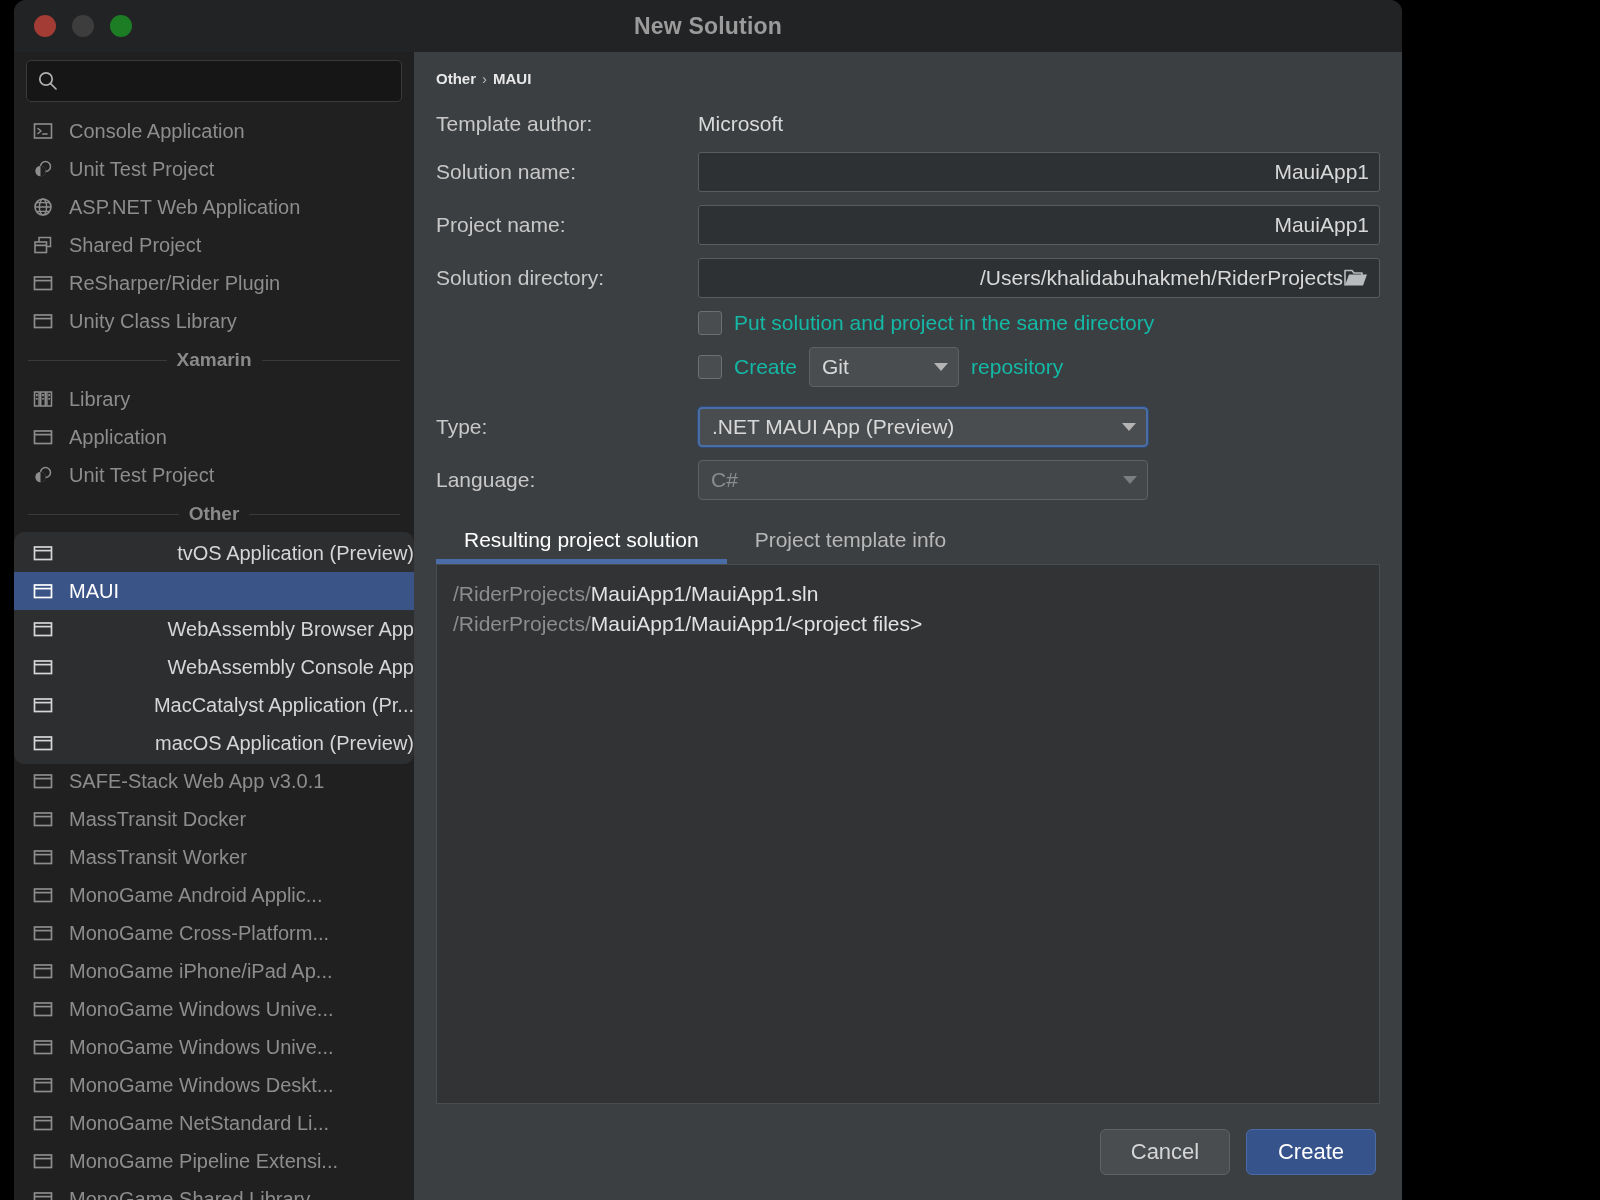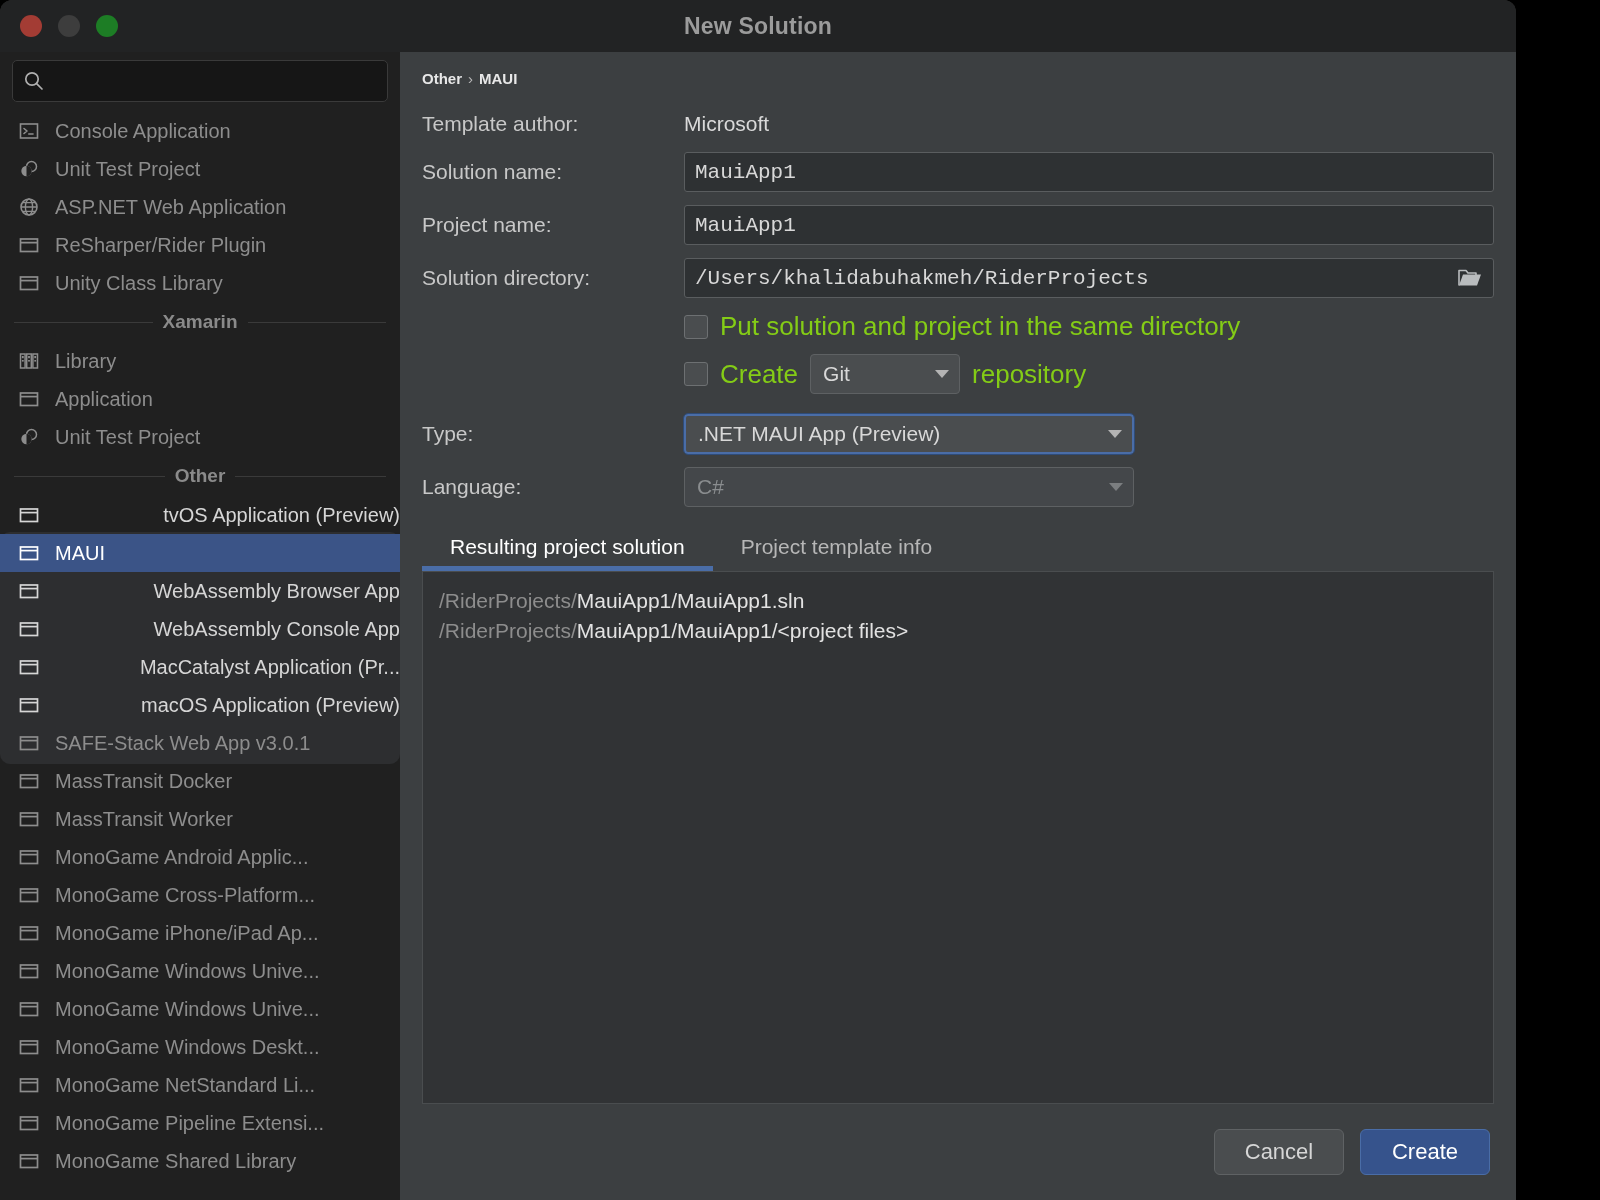--- a/index.html
+++ b/index.html
@@ -7,25 +7,26 @@
   html, body {
     width: 1600px;
     height: 1200px;
     overflow: hidden;
     background: #000;
     font-family: "Liberation Sans", sans-serif;
   }
 
   #window {
     position: relative;
-    width: 1516px;
+    width: 1388px;
     height: 1200px;
     background: #2b2b2b;
     border-radius: 12px 12px 0 0;
     overflow: hidden;
+    margin-left: 14px;
   }
 
   
   #titlebar {
     position: relative;
     height: 52px;
     background: #222324;
     border-radius: 12px 12px 0 0;
     display: flex;
     align-items: center;
@@ -177,38 +178,39 @@
     color: #d8d8d8;
     font-size: 21px;
   }
   .textfield input {
     flex: 1;
     background: transparent;
     border: none;
     outline: none;
     color: #d8d8d8;
     font-size: 21px;
-    font-family: Liberation Mono, monospace;
+    font-family: Liberation Sans, sans-serif;
+    text-align: right;
   }
 
   .check-row {
     display: flex;
     align-items: center;
     margin-left: 262px;
     margin-bottom: 12px;
     gap: 12px;
   }
   .checkbox {
     width: 24px; height: 24px;
     background: #4a4d4f;
     border: 1px solid #6d7072;
     border-radius: 3px;
     flex: none;
   }
-  .check-label { color: #84cc16; font-size: 26px; }
+  .check-label { color: #14b8a6; font-size: 21px; }
 
   .combo {
     height: 40px;
     background: #4a4d4f;
     border: 1px solid #5e6163;
     border-radius: 4px;
     display: flex;
     align-items: center;
     padding: 0 10px 0 12px;
     color: #d8d8d8;
@@ -344,20 +346,28 @@
           </div>
           <div class="item">
             <svg class="ico" viewBox="0 0 22 22">
               <circle cx="11" cy="11" r="8" fill="none" stroke="#8d8d8d" stroke-width="1.6"></circle>
               <ellipse cx="11" cy="11" rx="3.6" ry="8" fill="none" stroke="#8d8d8d" stroke-width="1.4"></ellipse>
               <line x1="3" y1="11" x2="19" y2="11" stroke="#8d8d8d" stroke-width="1.4"></line>
               <line x1="4.4" y1="6.6" x2="17.6" y2="6.6" stroke="#8d8d8d" stroke-width="1.2"></line>
               <line x1="4.4" y1="15.4" x2="17.6" y2="15.4" stroke="#8d8d8d" stroke-width="1.2"></line>
             </svg>
             <span>ASP.NET Web Application</span>
+          </div>
+          <div class="item">
+            <svg class="ico" viewBox="0 0 22 22">
+              <rect x="7" y="3.5" width="11.5" height="9" fill="none" stroke="#8d8d8d" stroke-width="1.5"></rect>
+              <rect x="3" y="8" width="11.5" height="10.5" fill="#202020" stroke="#8d8d8d" stroke-width="1.6"></rect>
+              <line x1="3" y1="11.4" x2="14.5" y2="11.4" stroke="#8d8d8d" stroke-width="1.6"></line>
+            </svg>
+            <span>Shared Project</span>
           </div>
           <div class="item">
             <svg class="ico" viewBox="0 0 22 22">
               <rect x="2.5" y="5" width="17" height="12.5" fill="none" stroke="#8d8d8d" stroke-width="1.7"></rect>
               <line x1="2.5" y1="8.6" x2="19.5" y2="8.6" stroke="#8d8d8d" stroke-width="1.7"></line>
             </svg>
             <span>ReSharper/Rider Plugin</span>
           </div>
           <div class="item">
             <svg class="ico" viewBox="0 0 22 22">

